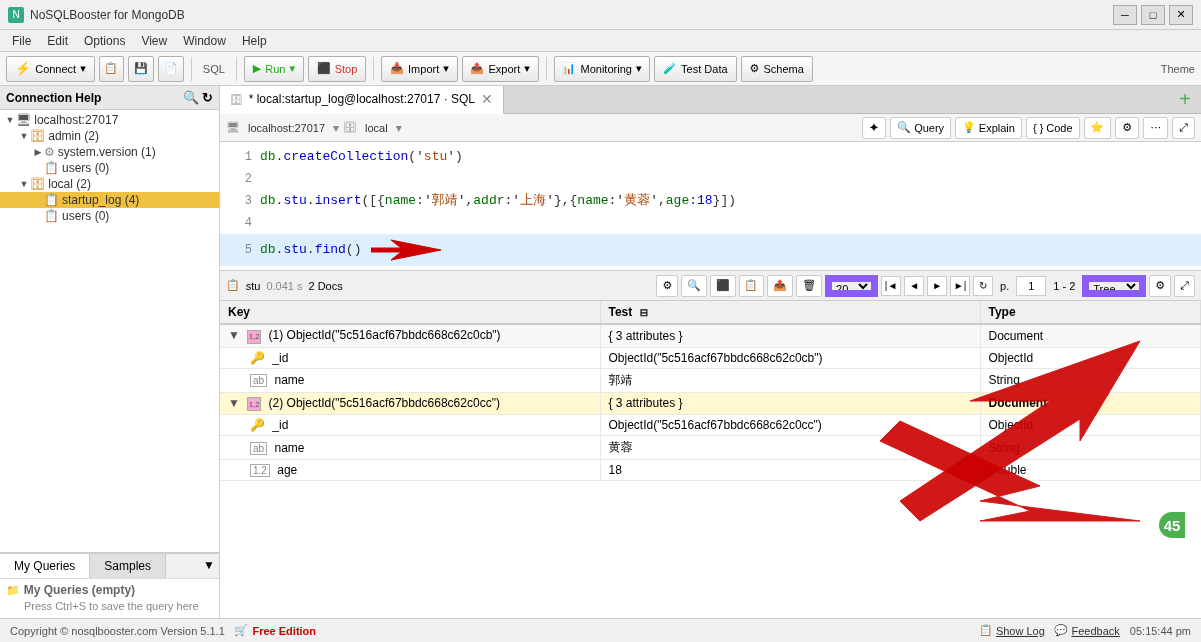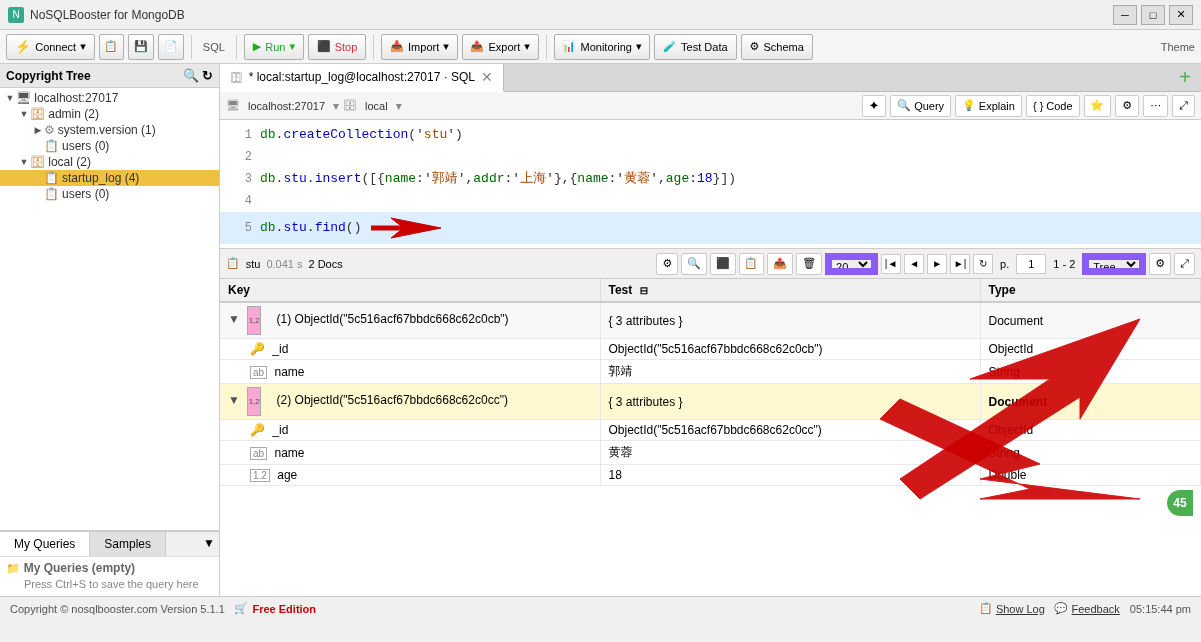--- a/index.html
+++ b/index.html
@@ -72,21 +72,21 @@
 
     
     .data-table { flex: 1; overflow: auto; }
     .data-table table { width: 100%; border-collapse: collapse; }
     .data-table th { background: #f0f0f0; border-bottom: 2px solid #ccc; border-right: 1px solid #ddd; padding: 4px 8px; text-align: left; font-size: 12px; font-weight: bold; position: sticky; top: 0; }
     .data-table td { border-bottom: 1px solid #e8e8e8; border-right: 1px solid #e8e8e8; padding: 3px 8px; font-size: 12px; }
     .data-table tr.group-row td { background: #f8f8f8; font-weight: normal; }
     .data-table tr.group-row.selected td { background: #fff8d0; }
     .data-table tr.child-row td { background: #fff; }
     .expand-icon { color: #555; margin-right: 4px; cursor: pointer; }
-    .key-icon { display: inline-flex; align-items: center; justify-content: center; width: 14px; height: 29px; border: 1px solid #aaa; font-size: 8px; margin-right: 12px; color: #555; background: #f9a8d4; }
+    .key-icon { display: inline-flex; align-items: center; justify-content: center; width: 14px; height: 14px; border: 1px solid #aaa; font-size: 8px; margin-right: 4px; color: #555; background: #f9a8d4; }
 
     
     .status-bar { background: #f0f0f0; height: 24px; display: flex; align-items: center; padding: 0 10px; border-top: 1px solid #ccc; font-size: 11px; color: #555; }
     .status-right { margin-left: auto; display: flex; align-items: center; gap: 10px; }
     .status-link { color: #333; cursor: pointer; text-decoration: underline; }
   </style>
 </head>
 <body>
 
 <div style="width:1201px; height:642px; display:flex; flex-direction:column; position:relative; overflow:hidden;">
@@ -94,20 +94,28 @@
   <div class="title-bar">
     <span style="width:16px;height:16px;background:#3a8;border-radius:2px;margin-right:6px;display:inline-block;font-size:10px;color:white;text-align:center;line-height:16px;">N</span>
     <span style="flex:1;font-size:12px;color:#333;">NoSQLBooster for MongoDB</span>
     <div class="title-bar-controls">
       <button class="title-bar-btn">─</button>
       <button class="title-bar-btn">□</button>
       <button class="title-bar-btn close">✕</button>
     </div>
   </div>
 
+  <div class="menu-bar">
+    <span class="menu-item">File</span>
+    <span class="menu-item">Edit</span>
+    <span class="menu-item">Options</span>
+    <span class="menu-item">View</span>
+    <span class="menu-item">Window</span>
+    <span class="menu-item">Help</span>
+  </div>
 
   <div class="toolbar">
     <button class="toolbar-btn">
       <span style="color:#4caf50;font-size:13px;">⚡</span>
       <span>Connect</span>
       <span>▾</span>
     </button>
     <button class="toolbar-btn" style="padding:0 5px;">📋</button>
     <button class="toolbar-btn" style="padding:0 5px;">💾</button>
     <button class="toolbar-btn" style="padding:0 5px;">📄</button>
@@ -149,21 +157,21 @@
       <span>Schema</span>
     </button>
     <div class="toolbar-spacer"></div>
     <span style="font-size:11px;color:#555;">Theme</span>
   </div>
 
   <div class="main-layout" style="height:calc(642px - 30px - 22px - 34px - 24px);">
 
     <div class="left-panel">
       <div class="left-panel-header">
-        <span>Copyright Tree</span>
+        <span>Connection Help</span>
         <div class="left-panel-search">
           <span style="cursor:pointer;font-size:13px;">🔍</span>
           <span style="cursor:pointer;font-size:13px;">↻</span>
         </div>
       </div>
 
       <div class="tree-area">
 
         <div class="tree-item" style="padding-left:4px;">
           <span class="tree-arrow">▼</span>
@@ -419,21 +427,21 @@
 
           <g>
             <polygon points="920,40 750,100 830,100 680,200 700,220 860,118 860,140" fill="#cc0000" stroke="#cc0000" stroke-width="1" opacity="0.9"></polygon>
           </g>
 
           <g>
             <polygon points="920,220 760,200 820,185 680,120 660,140 810,210 760,220" fill="#cc0000" stroke="#cc0000" stroke-width="1" opacity="0.9"></polygon>
           </g>
         </svg>
 
-        <div style="position:absolute;right:8px;bottom:80px;width:26px;height:26px;background:#4caf50;border-radius:50% 0 0 50%;display:flex;align-items:center;justify-content:center;color:white;font-size:12px;font-weight:bold;cursor:pointer;">45</div>
+        <div style="position:absolute;right:16px;bottom:80px;width:26px;height:26px;background:#4caf50;border-radius:50% 0 0 50%;display:flex;align-items:center;justify-content:center;color:white;font-size:15px;font-weight:bold;cursor:pointer;">45</div>
       </div>
     </div>
   </div>
 
   <div class="status-bar">
     <span>Copyright © nosqlbooster.com   Version 5.1.1</span>
     <span style="margin-left:10px;color:#cc0000;display:flex;align-items:center;gap:4px;">
       <span>🛒</span>
       <span style="color:#cc0000;font-weight:bold;">Free Edition</span>
     </span>

